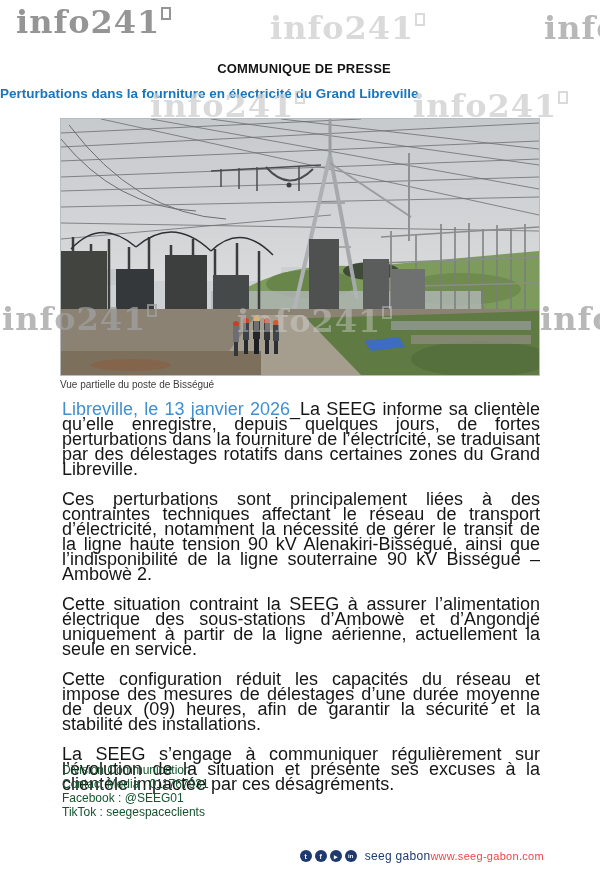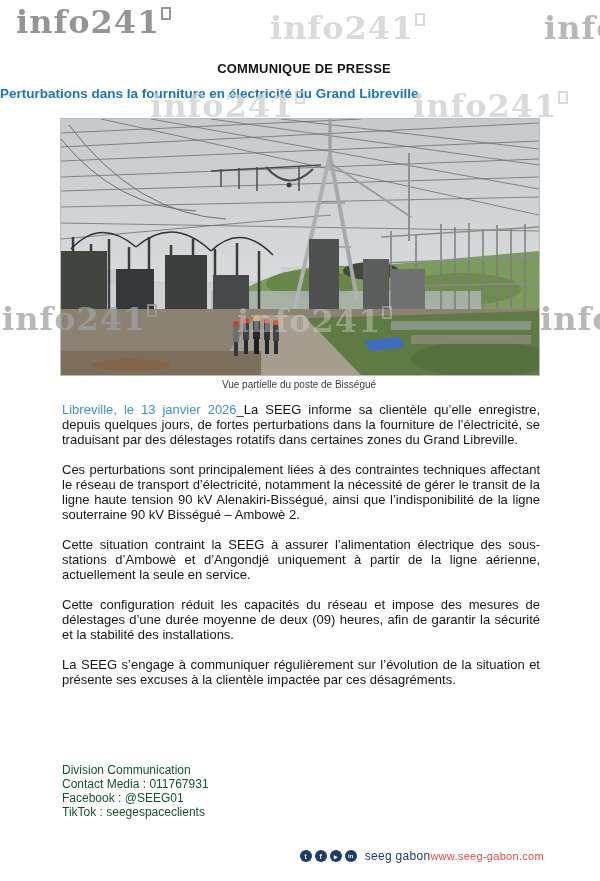--- a/index.html
+++ b/index.html
@@ -29,29 +29,29 @@
   .logo{position:absolute;left:6px;top:4px;width:62px;z-index:5;}
   .logo svg{display:block;}
   .logo-text{font-weight:bold;font-size:17px;color:#1e3f7f;letter-spacing:0.5px;
              margin-top:0px;font-family:"Liberation Sans",sans-serif;}
   .doc-title{position:absolute;top:61px;left:4px;width:600px;text-align:center;
              font-size:13px;font-weight:bold;color:#141414;letter-spacing:0.2px;margin:0;}
   .doc-subtitle{position:absolute;top:86px;left:0;width:600px;text-align:left;
                 font-size:13.5px;font-weight:bold;color:#1b75bb;margin:0;}
 
   
-  figure.photo{position:absolute;left:60px;top:118px;margin:0;width:478px;text-align:center;}
+  figure.photo{position:absolute;left:60px;top:118px;margin:0;width:478px;}
   .photo-frame{width:478px;height:256px;border:1px solid #b8bcbe;box-sizing:content-box;
                overflow:hidden;background:#ced1d3;}
   .photo-frame svg{display:block;}
   figcaption{font-size:10px;color:#3c3c3c;margin-top:3px;}
 
   
   main.bodytext{position:absolute;left:62px;top:402px;width:478px;}
-  main.bodytext p{font-size:13px;line-height:15px;text-align:justify;color:#161616;
+  main.bodytext p{font-size:18px;line-height:15px;text-align:justify;color:#161616;
                   margin:0 0 15px 0;}
   .dateline{color:#3f8fd4;}
 
   
   .contact{position:absolute;left:62px;top:763px;}
   .contact div{font-size:12px;line-height:14px;color:#14532d;}
 
   
   footer{position:absolute;left:62px;top:849px;width:482px;display:flex;
          justify-content:flex-end;align-items:center;}

